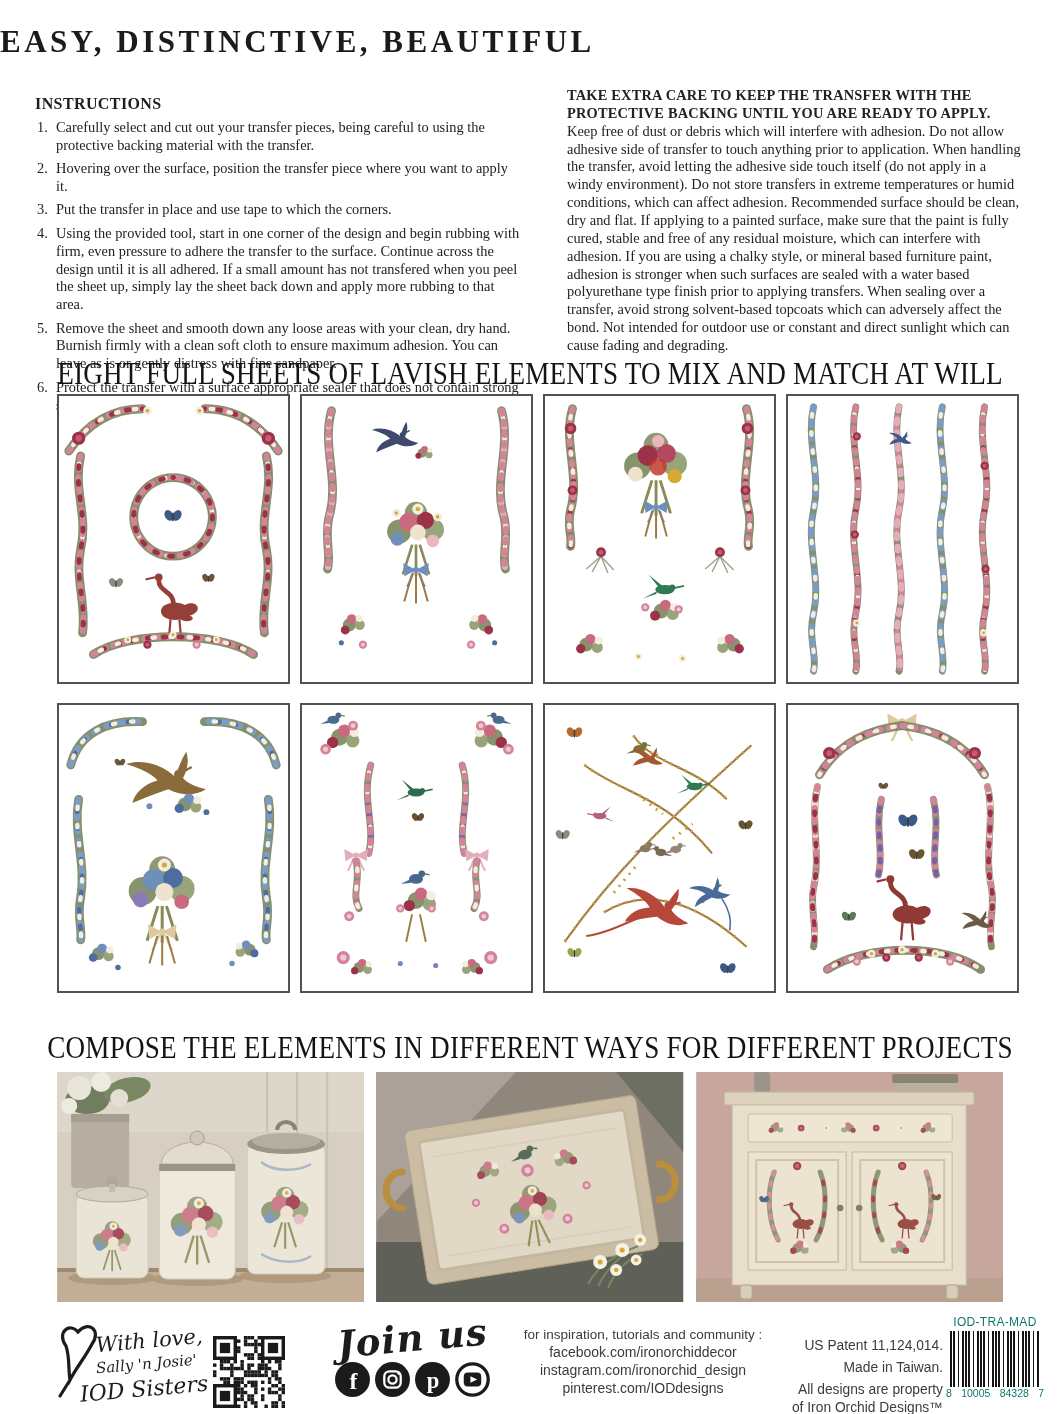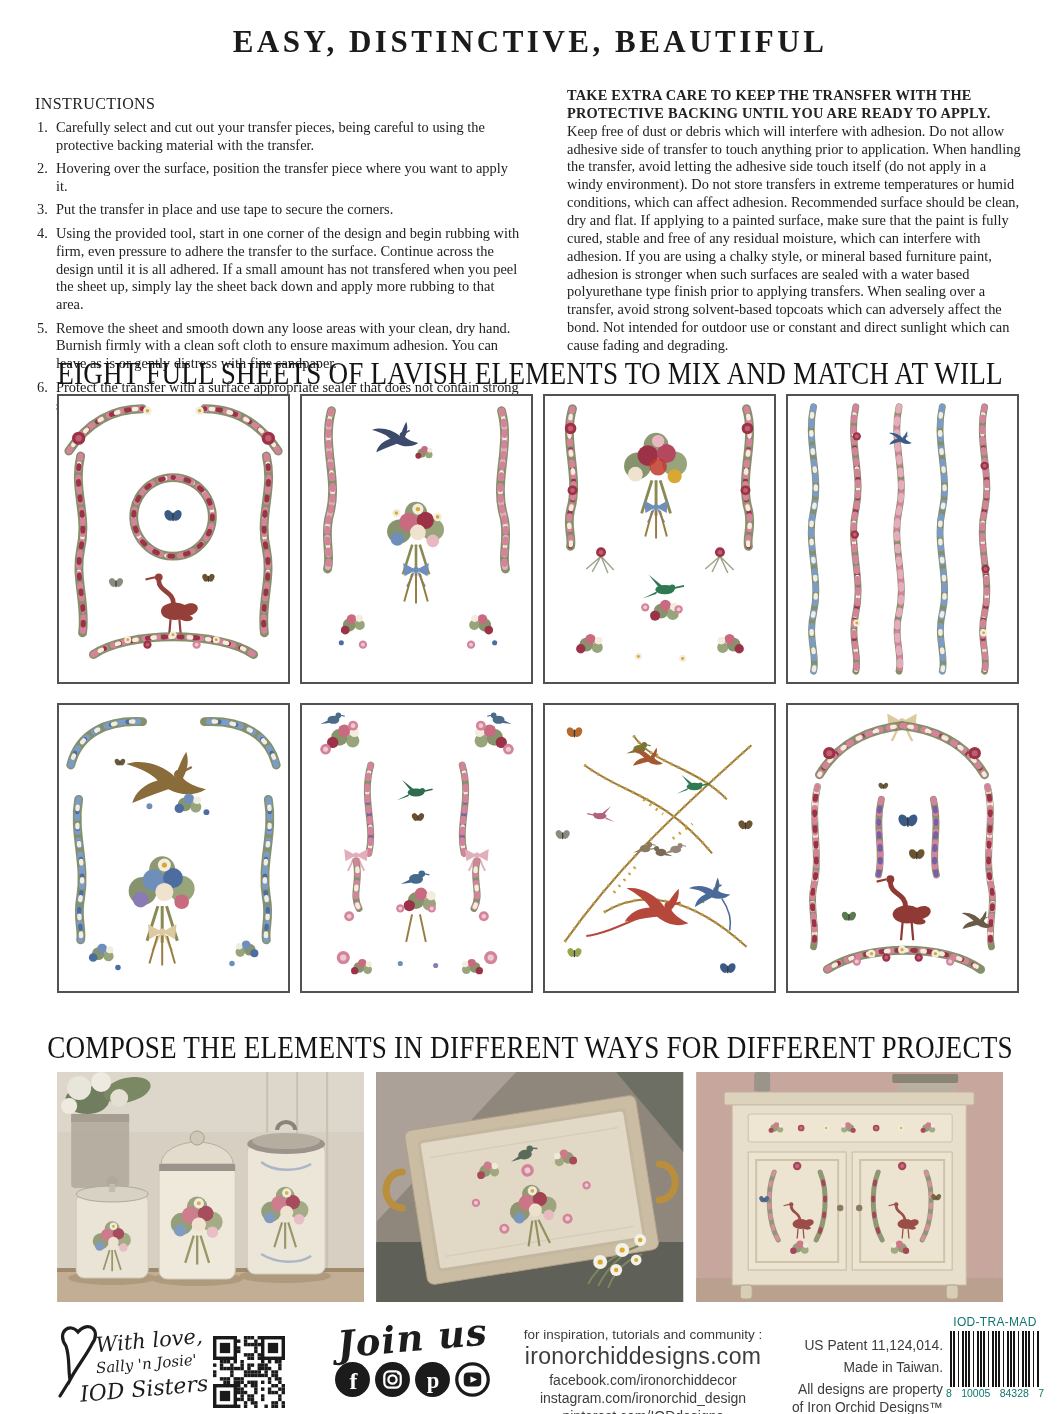--- a/index.html
+++ b/index.html
@@ -1,30 +1,30 @@
 <!DOCTYPE html>
 <html><head>
 <meta charset="utf-8">
 <style>
   html,body{margin:0;padding:0;background:#fff}
   .page{position:relative;width:1060px;height:1414px;background:#fff;color:#1e1e1e;
         font-family:"Liberation Serif",serif;overflow:hidden}
 
   
-  .main-title{position:absolute;top:24px;left:0;width:100%;text-align:center;margin:0;
+  .main-title{position:absolute;top:24px;left:0;width:100%;text-align:left;margin:0;
     font-size:31px;font-weight:bold;letter-spacing:3.5px;color:#1b1b1b;white-space:nowrap}
   .banner{position:absolute;left:0;width:100%;text-align:center;margin:0;font-weight:normal;
     font-size:28px;letter-spacing:0.2px;color:#141414;white-space:nowrap;
     transform:scale(0.97,1.16);transform-origin:center top}
   #banner-sheets{top:355px}
   #banner-projects{top:1029px}
 
   
   .col-instructions{position:absolute;left:35px;top:95px;width:488px}
-  .col-head{font-size:16px;font-weight:normal;letter-spacing:.4px;margin:0 0 6px 0}
+  .col-head{font-size:16px;font-weight:bold;letter-spacing:.4px;margin:0 0 6px 0}
   ol.inst{margin:0;padding:0;list-style:none;counter-reset:n}
   ol.inst li{counter-increment:n;position:relative;padding-left:21px;font-size:14.4px;
     line-height:1.24;margin-bottom:5.5px;color:#222}
   ol.inst li::before{content:counter(n) ".";position:absolute;left:2px}
   .col-tips{position:absolute;left:567px;top:87px;width:456px}
   .tips-head{font-size:15px;font-weight:bold;margin:0 0 4px 0}
   .tips-text{margin:0;font-size:14.4px;line-height:1.24;color:#222}
   .tips-lead{font-weight:bold;letter-spacing:.2px}
 
   
@@ -193,21 +193,21 @@
     </defs>
   </svg>
 
   <h1 class="main-title">EASY, DISTINCTIVE, BEAUTIFUL</h1>
 
   <section class="col-instructions">
     <h2 class="col-head">INSTRUCTIONS</h2>
     <ol class="inst">
       <li>Carefully select and cut out your transfer pieces, being careful to using the protective backing material with the transfer.</li>
       <li>Hovering over the surface, position the transfer piece where you want to apply it.</li>
-      <li>Put the transfer in place and use tape to secure the corners.</li>
+      <li>Put the transfer in place and use tape to which the corners.</li>
       <li>Using the provided tool, start in one corner of the design and begin rubbing with firm, even pressure to adhere the transfer to the surface. Continue across the design until it is all adhered. If a small amount has not transfered when you peel the sheet up, simply lay the sheet back down and apply more rubbing to that area.</li>
       <li>Remove the sheet and smooth down any loose areas with your clean, dry hand. Burnish firmly with a clean soft cloth to ensure maximum adhesion. You can leave as is or gently distress with fine sandpaper.</li>
       <li>Protect the transfer with a surface appropriate sealer that does not contain strong solvents.</li>
     </ol>
   </section>
 
   <section class="col-tips">
     <p class="tips-text"><span class="tips-lead">TAKE EXTRA CARE TO KEEP THE TRANSFER WITH THE PROTECTIVE BACKING UNTIL YOU ARE READY TO APPLY.</span> <span>Keep free of dust or debris which will interfere with adhesion. Do not allow adhesive side of transfer to touch anything prior to application. When handling the transfer, avoid letting the adhesive side touch itself (do not apply in a windy environment). Do not store transfers in extreme temperatures or humid conditions, which can affect adhesion. Recommended surface should be clean, dry and flat. If applying to a painted surface, make sure that the paint is fully cured, stable and free of any residual moisture, which can interfere with adhesion. If you are using a chalky style, or mineral based furniture paint, adhesion is stronger when such surfaces are sealed with a water based polyurethane type finish prior to applying transfers. When sealing over a transfer, avoid strong solvent-based topcoats which can adversely affect the bond. Not intended for outdoor use or constant and direct sunlight which can cause fading and degrading.</span></p>
   </section>
 
@@ -889,21 +889,20 @@
       <svg viewBox="0 0 36 36">
         <circle cx="18" cy="18" r="15.3" fill="#fff" stroke="#1b1b1b" stroke-width="3.2"></circle>
         <rect x="9.5" y="11.2" width="17" height="13.6" rx="4" fill="#1b1b1b"></rect>
         <path d="M16,14.8 L22.5,18 L16,21.2 Z" fill="#fff"></path>
       </svg>
     </div>
   </div>
 
   <div class="community">
     <p class="intro">for inspiration, tutorials and community :</p>
-    <p class="site">ironorchiddesigns.com</p>
     <p class="lnk">facebook.com/ironorchiddecor</p>
     <p class="lnk">instagram.com/ironorchid_design</p>
     <p class="lnk">pinterest.com/IODdesigns</p>
 
   </div>
 
   <div class="legal">
     <div>US Patent 11,124,014.</div>
     <div class="gap">Made in Taiwan.</div>
     <div class="gap">All designs are property</div>

